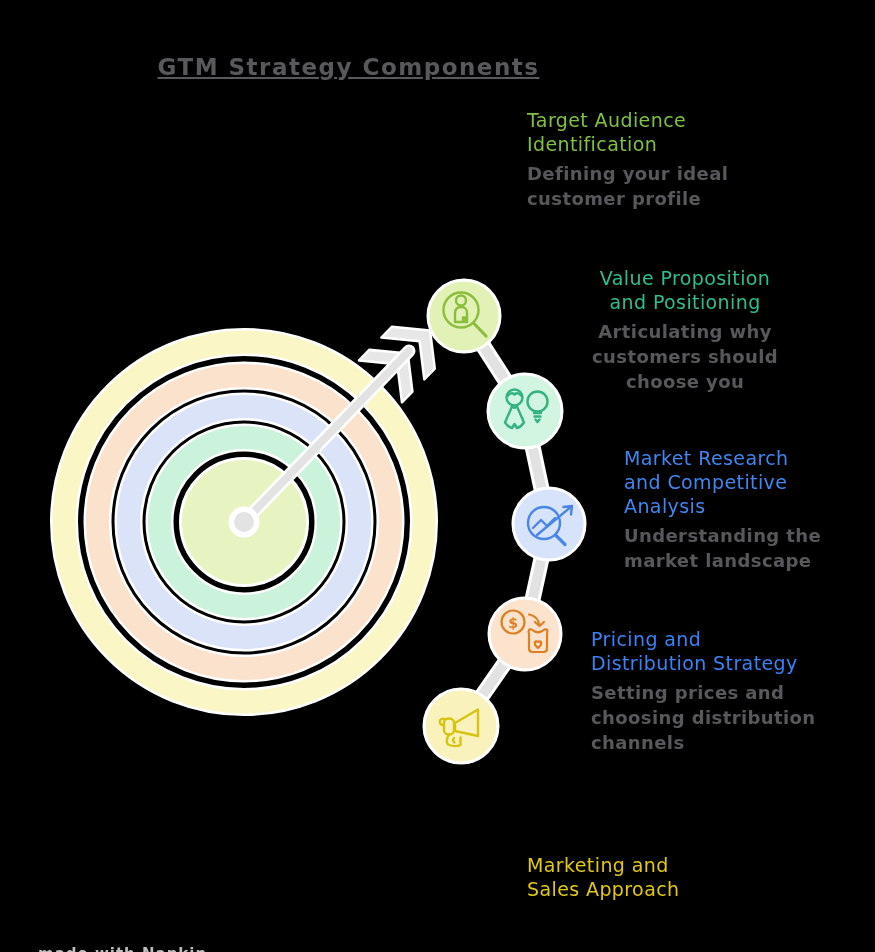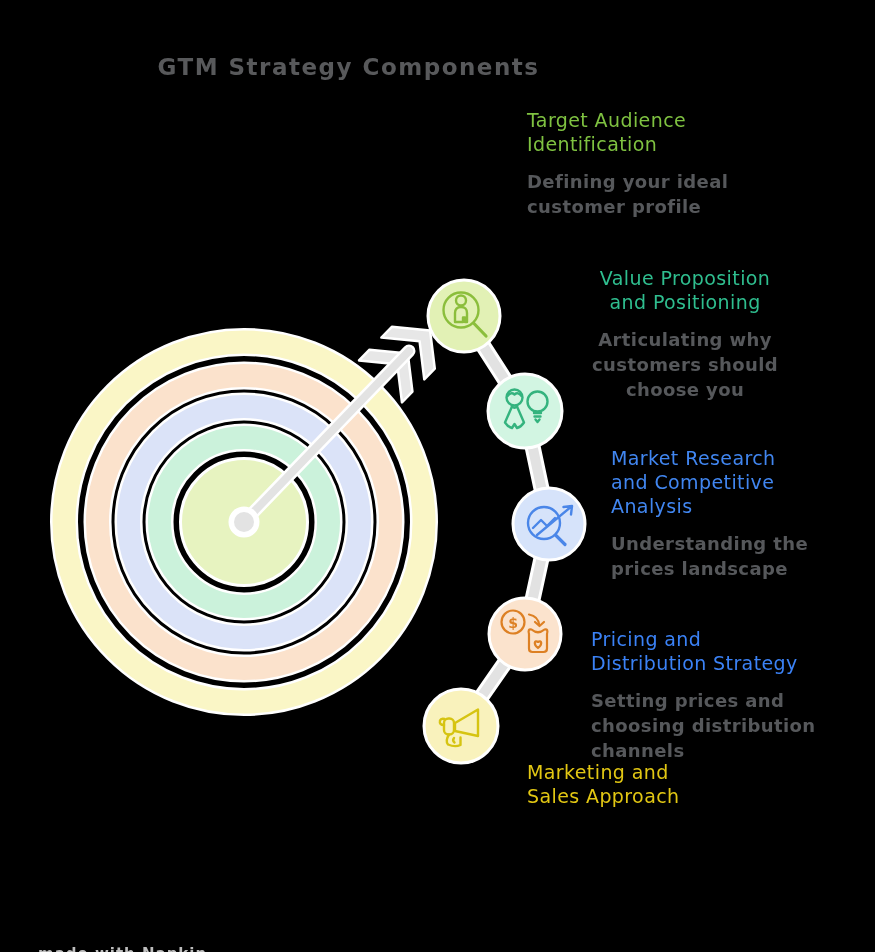--- a/index.html
+++ b/index.html
@@ -9,35 +9,36 @@
     position:relative;
     overflow:hidden;
     font-family:"DejaVu Sans",sans-serif;
   }
   svg.art{position:absolute;left:0;top:0;}
   .title{
     position:absolute;left:0;top:54px;width:697px;
     text-align:center;
     font-weight:bold;font-size:23px;letter-spacing:1.5px;
     color:#58595B;
+    text-decoration:underline;
   }
   .block{position:absolute;}
   .block .h{
     margin:0;font-size:19px;line-height:24px;font-weight:normal;
     letter-spacing:0.4px;white-space:pre-line;
   }
   .block .d{
-    margin:13px 0 0 0;font-size:18px;line-height:25px;font-weight:bold;
+    margin:5px 0 0 0;font-size:18px;line-height:25px;font-weight:bold;
     letter-spacing:0.4px;white-space:pre-line;color:#56585B;
   }
   .b1{left:527px;top:108px;} .b1 .h{color:#7FC241;}
   .b2{left:592px;top:266px;text-align:center;} .b2 .h{color:#2FBE8F;}
-  .b3{left:611px;top:446px;} .b3 .h{color:#4186F0;}
+  .b3{left:624px;top:446px;} .b3 .h{color:#4186F0;}
   .b4{left:591px;top:627px;} .b4 .h{color:#3b82f6;}
-  .b5{left:527px;top:760px;} .b5 .h{color:#E2C713;}
+  .b5{left:527px;top:853px;} .b5 .h{color:#E2C713;}
   .watermark{
     position:absolute;left:38px;top:945px;
     font-size:15px;font-weight:bold;letter-spacing:1px;color:#BDBDBD;
   }
 </style>
 </head>
 <body>
 
 <svg class="art" width="875" height="952" viewBox="0 0 875 952">
 
@@ -143,21 +144,21 @@
   <p class="d">Articulating why
 customers should
 choose you</p>
 </div>
 
 <div class="block b3">
   <h2 class="h">Market Research
 and Competitive
 Analysis</h2>
   <p class="d">Understanding the
-prices landscape</p>
+market landscape</p>
 </div>
 
 <div class="block b4">
   <h2 class="h">Pricing and
 Distribution Strategy</h2>
   <p class="d">Setting prices and
 choosing distribution
 channels</p>
 </div>
 

